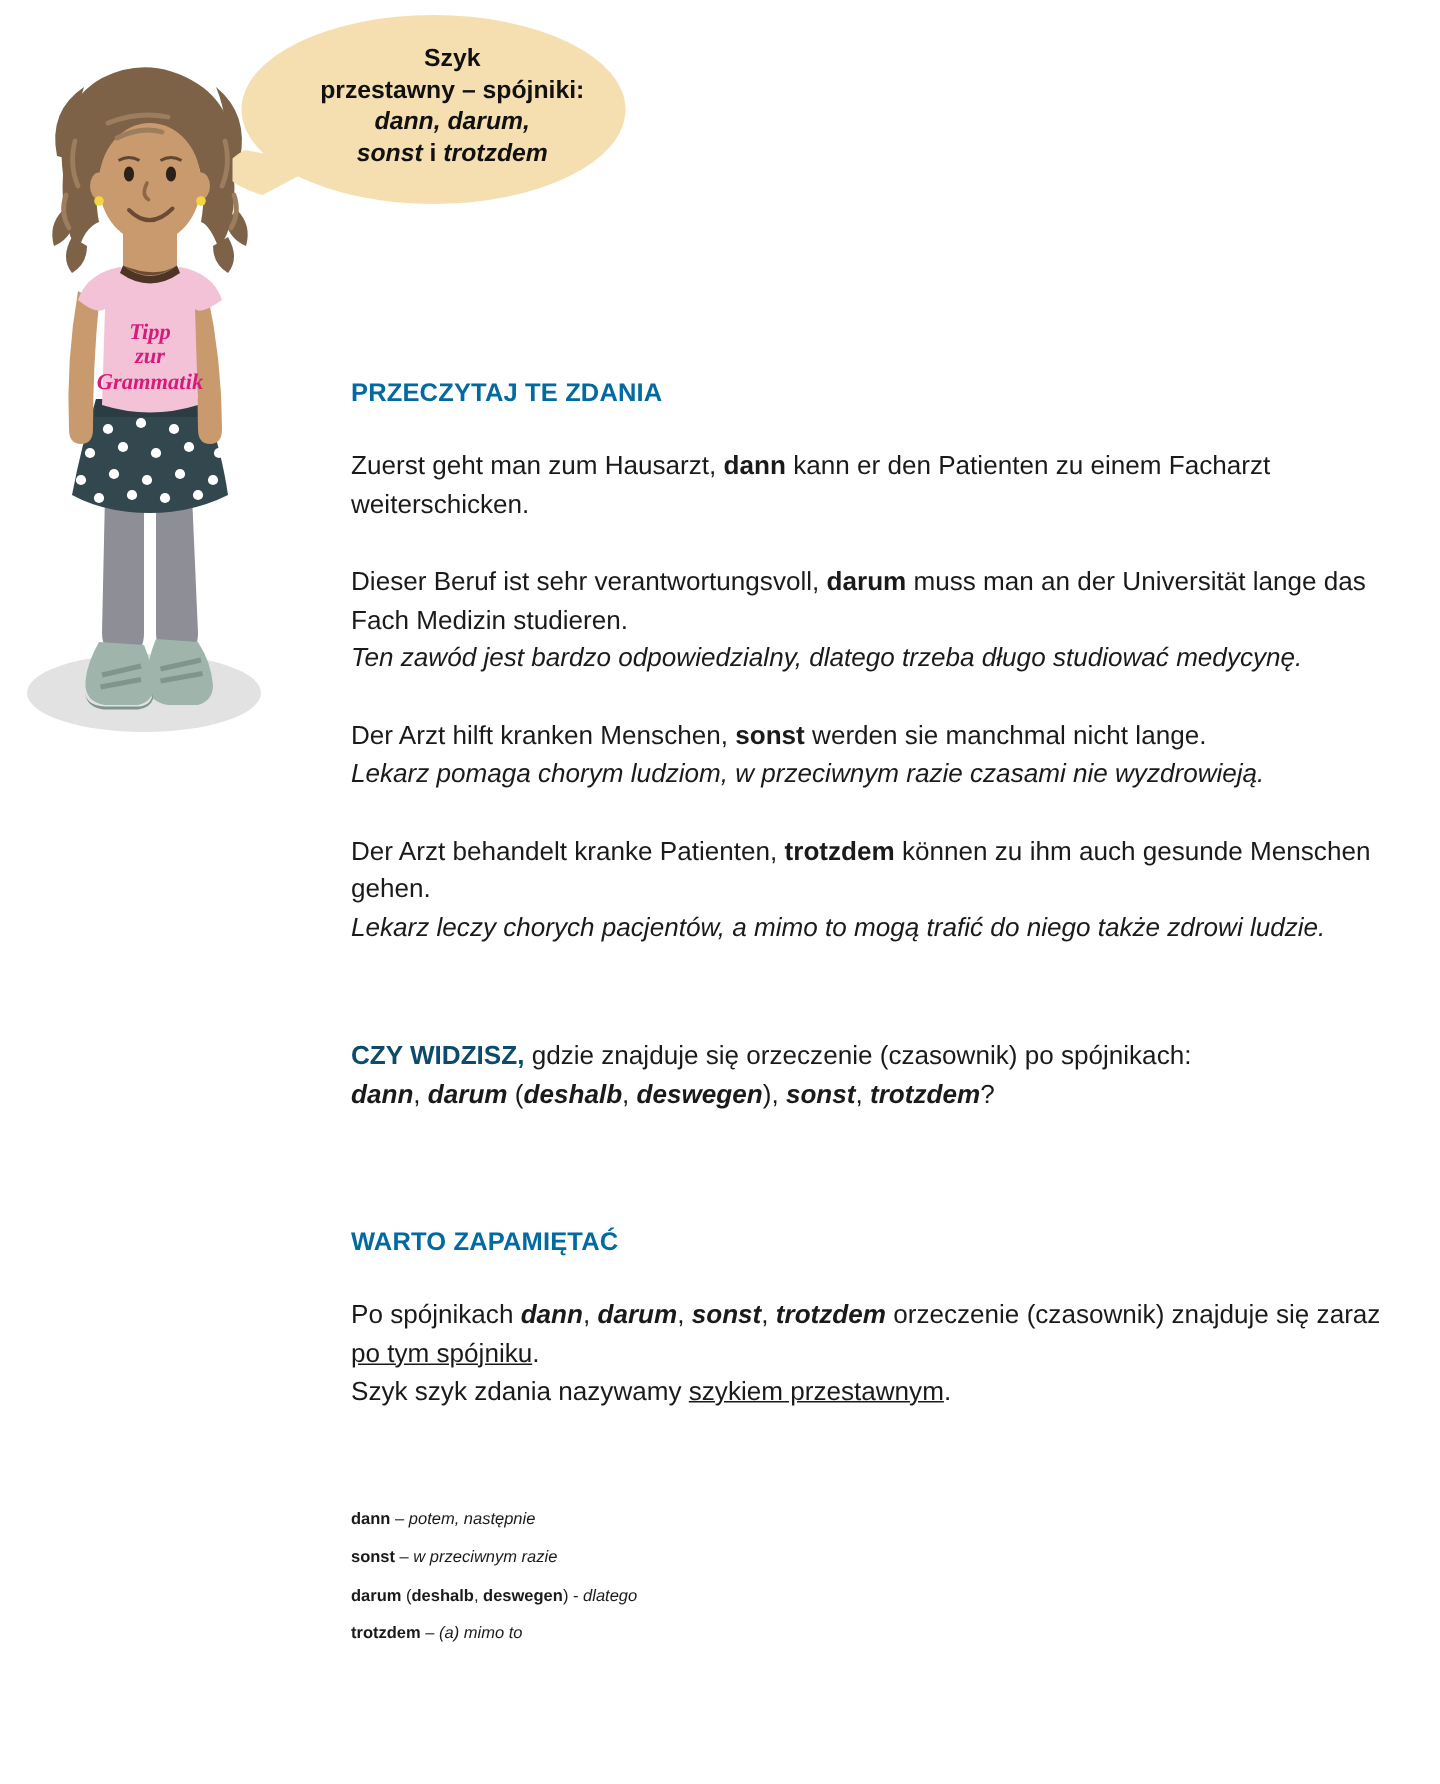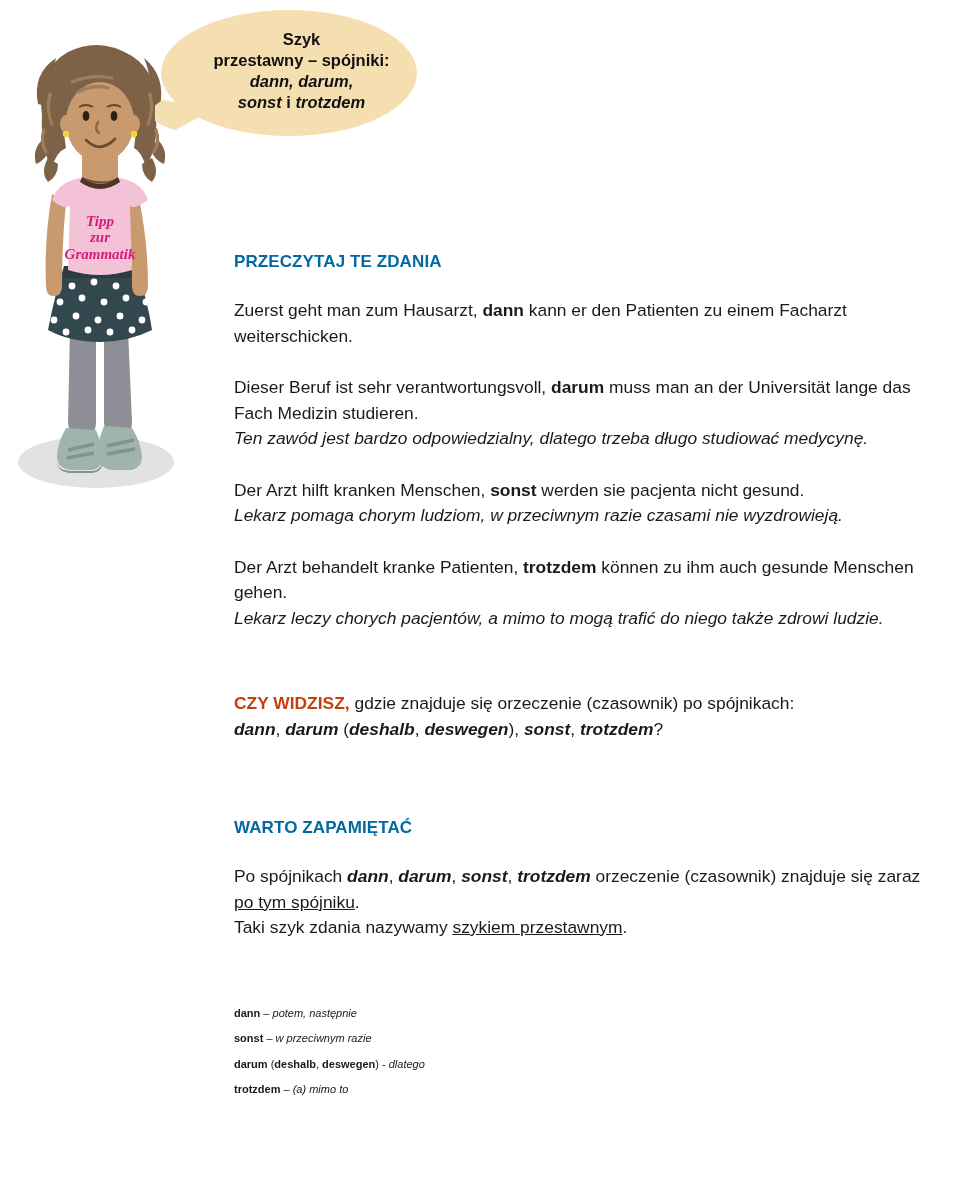--- a/index.html
+++ b/index.html
@@ -70,21 +70,21 @@
   }
   .para {
     font-size: 17.4px;
     line-height: 25.5px;
     margin: 0 0 26px 0;
   }
   .para:last-child { margin-bottom: 0; }
   .de b { font-weight: bold; }
   .pl { font-style: italic; }
   .u { text-decoration: underline; text-align: right; }
-  .hl { color: #c2410c; font-weight: bold; }
+  .hl { color: #0c4a6e; font-weight: bold; }
 
   .block-gap-lg { height: 34px; }
   .block-gap-xl { height: 50px; }
 
   .glossary { font-size: 11px; line-height: 25.5px; }
   .glossary .term { font-weight: bold; }
   .glossary .gloss { font-style: italic; }
 </style>
 </head>
 <body>
@@ -212,21 +212,21 @@
   <p class="para">
     <span class="de"><span>Zuerst geht man zum Hausarzt, </span><b>dann</b><span> kann er den Patienten zu einem Facharzt weiterschicken.</span></span><br>
   </p>
 
   <p class="para">
     <span class="de"><span>Dieser Beruf ist sehr verantwortungsvoll, </span><b>darum</b><span> muss man an der Universität lange das Fach Medizin studieren.</span></span><br>
     <span class="pl">Ten zawód jest bardzo odpowiedzialny, dlatego trzeba długo studiować medycynę.</span>
   </p>
 
   <p class="para">
-    <span class="de"><span>Der Arzt hilft kranken Menschen, </span><b>sonst</b><span> werden sie pacjenta nicht gesund.</span></span><br>
+    <span class="de"><span>Der Arzt hilft kranken Menschen, </span><b>sonst</b><span> werden sie manchmal nicht lange.</span></span><br>
     <span class="pl">Lekarz pomaga chorym ludziom, w przeciwnym razie czasami nie wyzdrowieją.</span>
   </p>
 
   <p class="para">
     <span class="de"><span>Der Arzt behandelt kranke Patienten, </span><b>trotzdem</b><span> können zu ihm auch gesunde Menschen gehen.</span></span><br>
     <span class="pl">Lekarz leczy chorych pacjentów, a mimo to mogą trafić do niego także zdrowi ludzie.</span>
   </p>
 
   <div class="block-gap-lg"></div>
 
@@ -234,21 +234,21 @@
     <span class="hl">CZY WIDZISZ,</span><span> gdzie znajduje się orzeczenie (czasownik) po spójnikach:</span><br>
     <b class="pl">dann</b><span>, </span><b class="pl">darum</b><span> (</span><b class="pl">deshalb</b><span>, </span><b class="pl">deswegen</b><span>), </span><b class="pl">sonst</b><span>, </span><b class="pl">trotzdem</b><span>?</span>
   </p>
 
   <div class="block-gap-xl"></div>
 
   <h2 class="section-heading">WARTO ZAPAMIĘTAĆ</h2>
 
   <p class="para">
     <span>Po spójnikach </span><b class="pl">dann</b><span>, </span><b class="pl">darum</b><span>, </span><b class="pl">sonst</b><span>, </span><b class="pl">trotzdem</b><span> orzeczenie (czasownik) znajduje się zaraz </span><span class="u">po tym spójniku</span><span>.</span><br>
-    <span>Taki szyk zdania nazywamy </span><span class="u">szykiem przestawnym</span><span>.</span>
+    <span>Szyk szyk zdania nazywamy </span><span class="u">szykiem przestawnym</span><span>.</span>
   </p>
 
   <div class="block-gap-lg"></div>
 
   <div class="glossary">
     <div><span class="term">dann</span><span> – </span><span class="gloss">potem, następnie</span></div>
     <div><span class="term">sonst</span><span> – </span><span class="gloss">w przeciwnym razie</span></div>
     <div><span class="term">darum</span><span> (</span><span class="term">deshalb</span><span>, </span><span class="term">deswegen</span><span>)</span><span> - </span><span class="gloss">dlatego</span></div>
     <div><span class="term">trotzdem</span><span> – </span><span class="gloss">(a) mimo to</span></div>
   </div>

